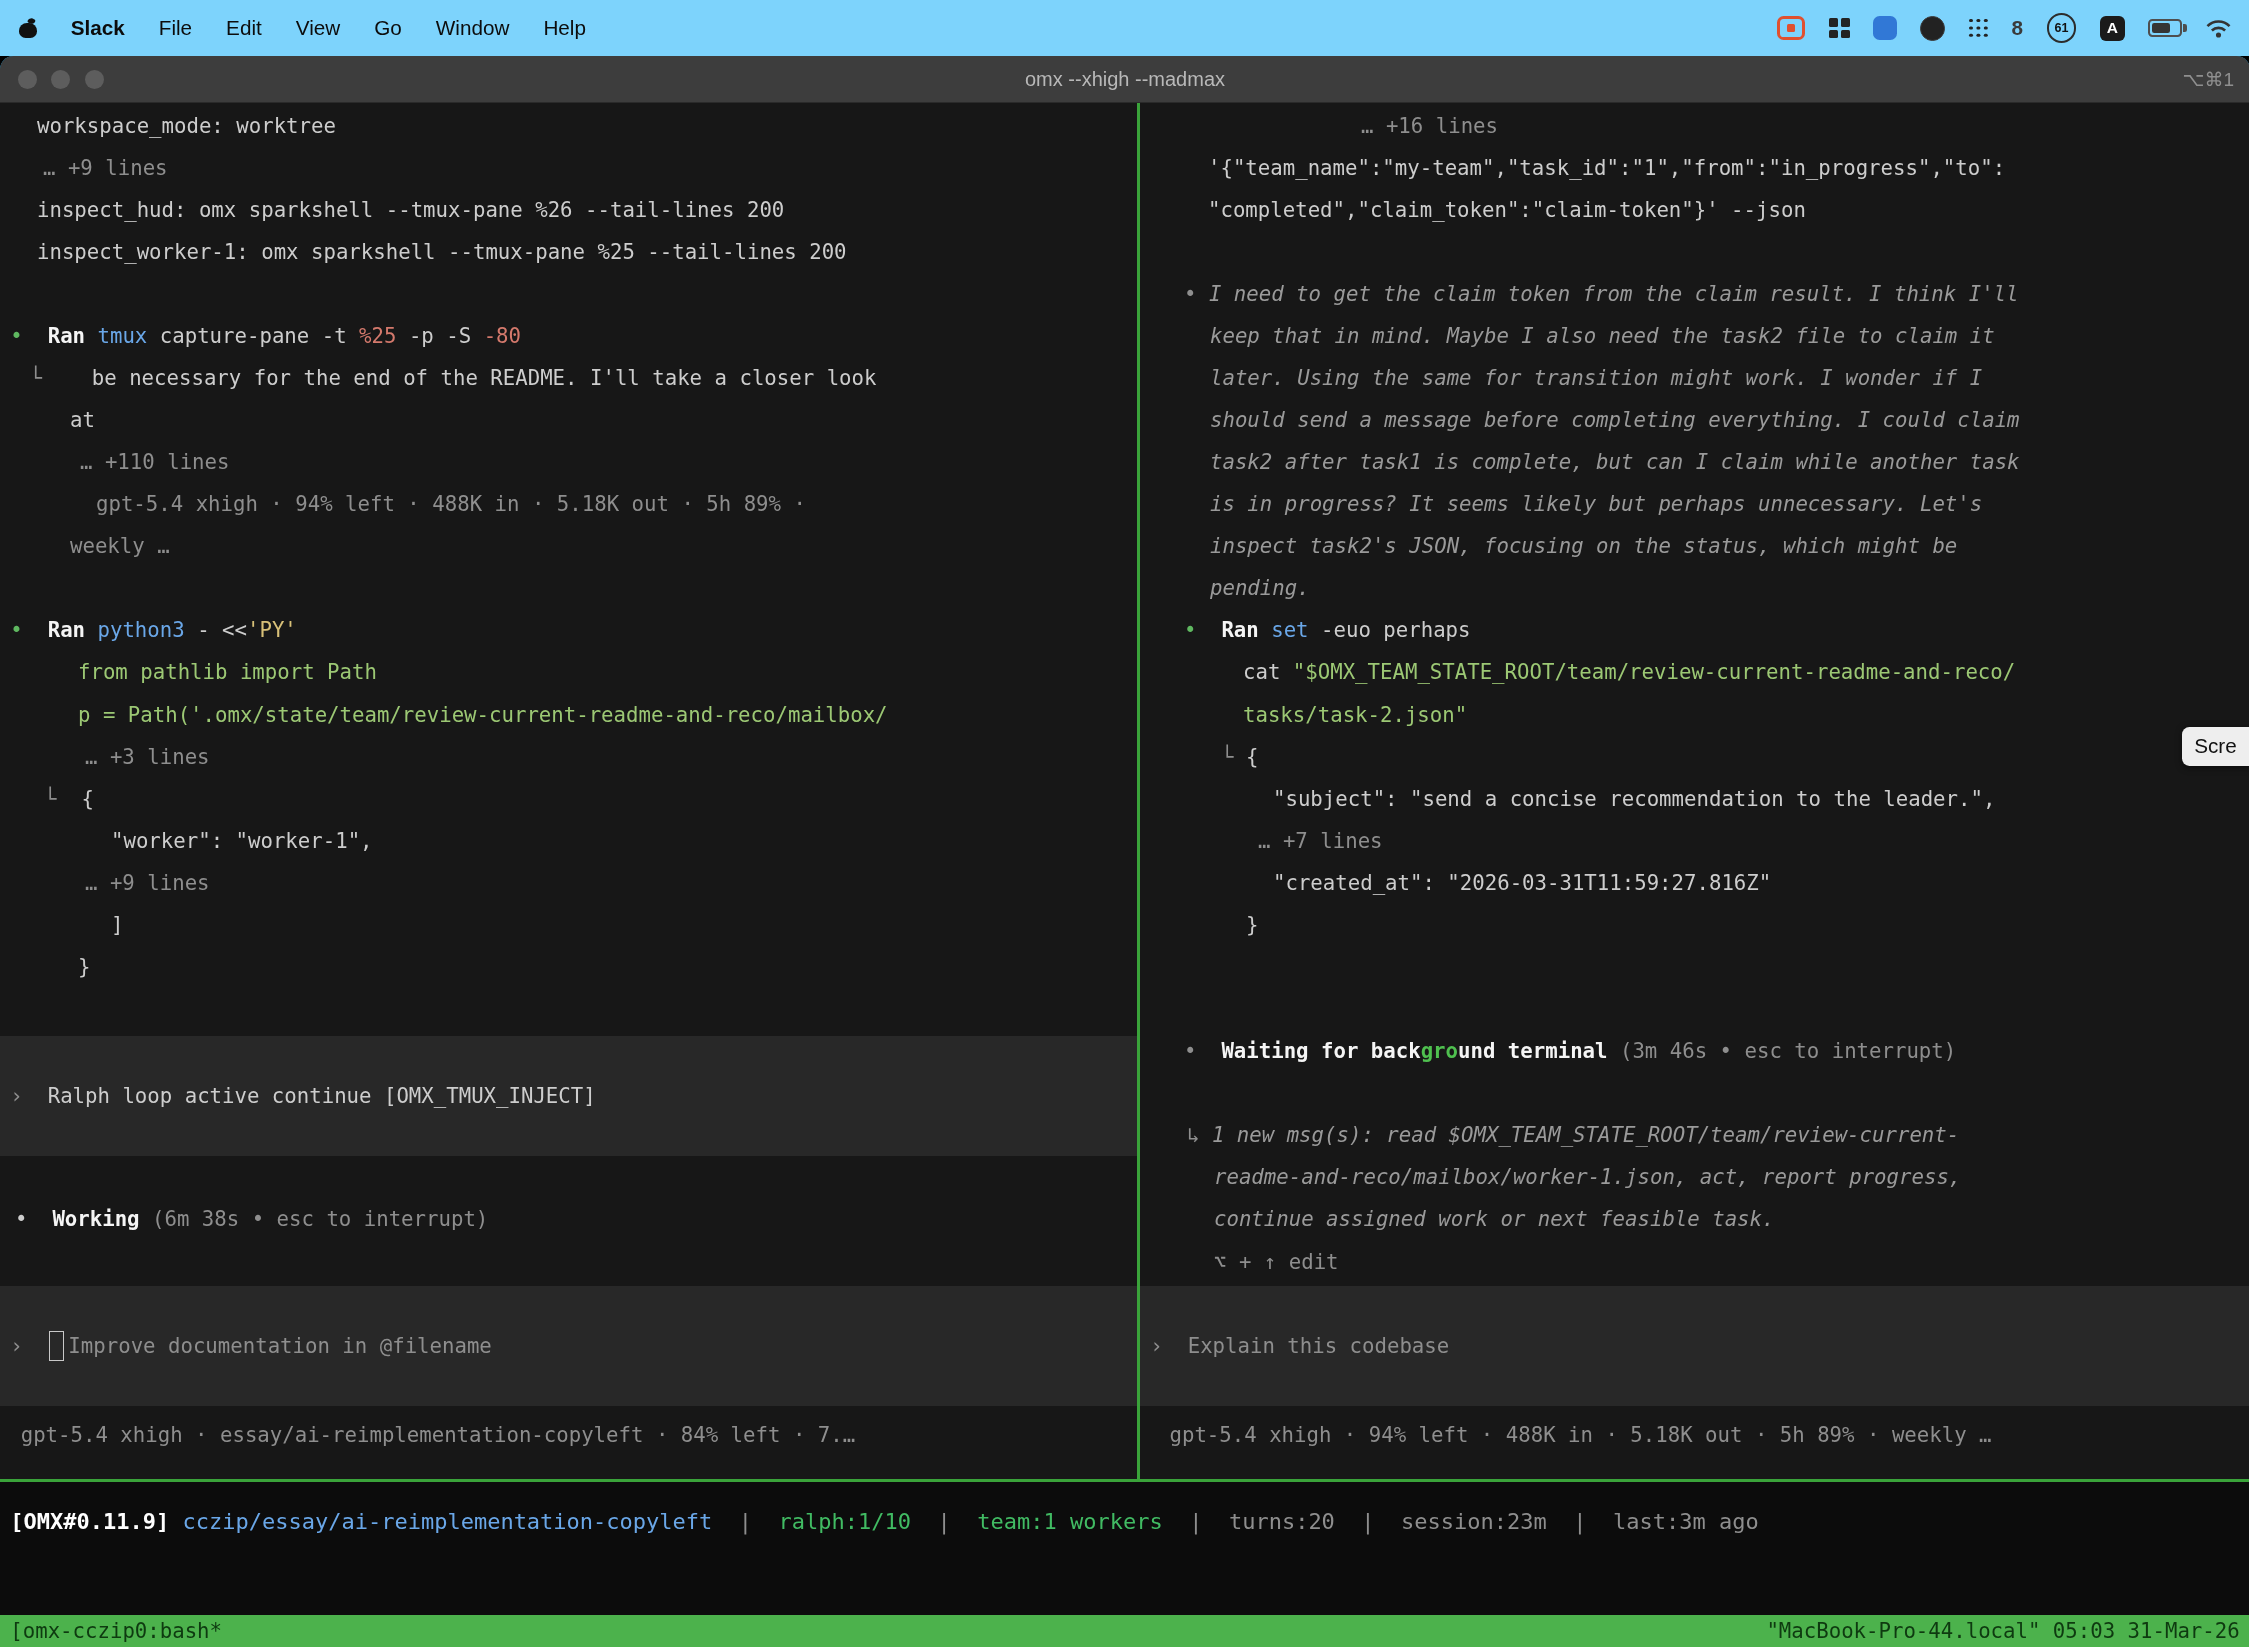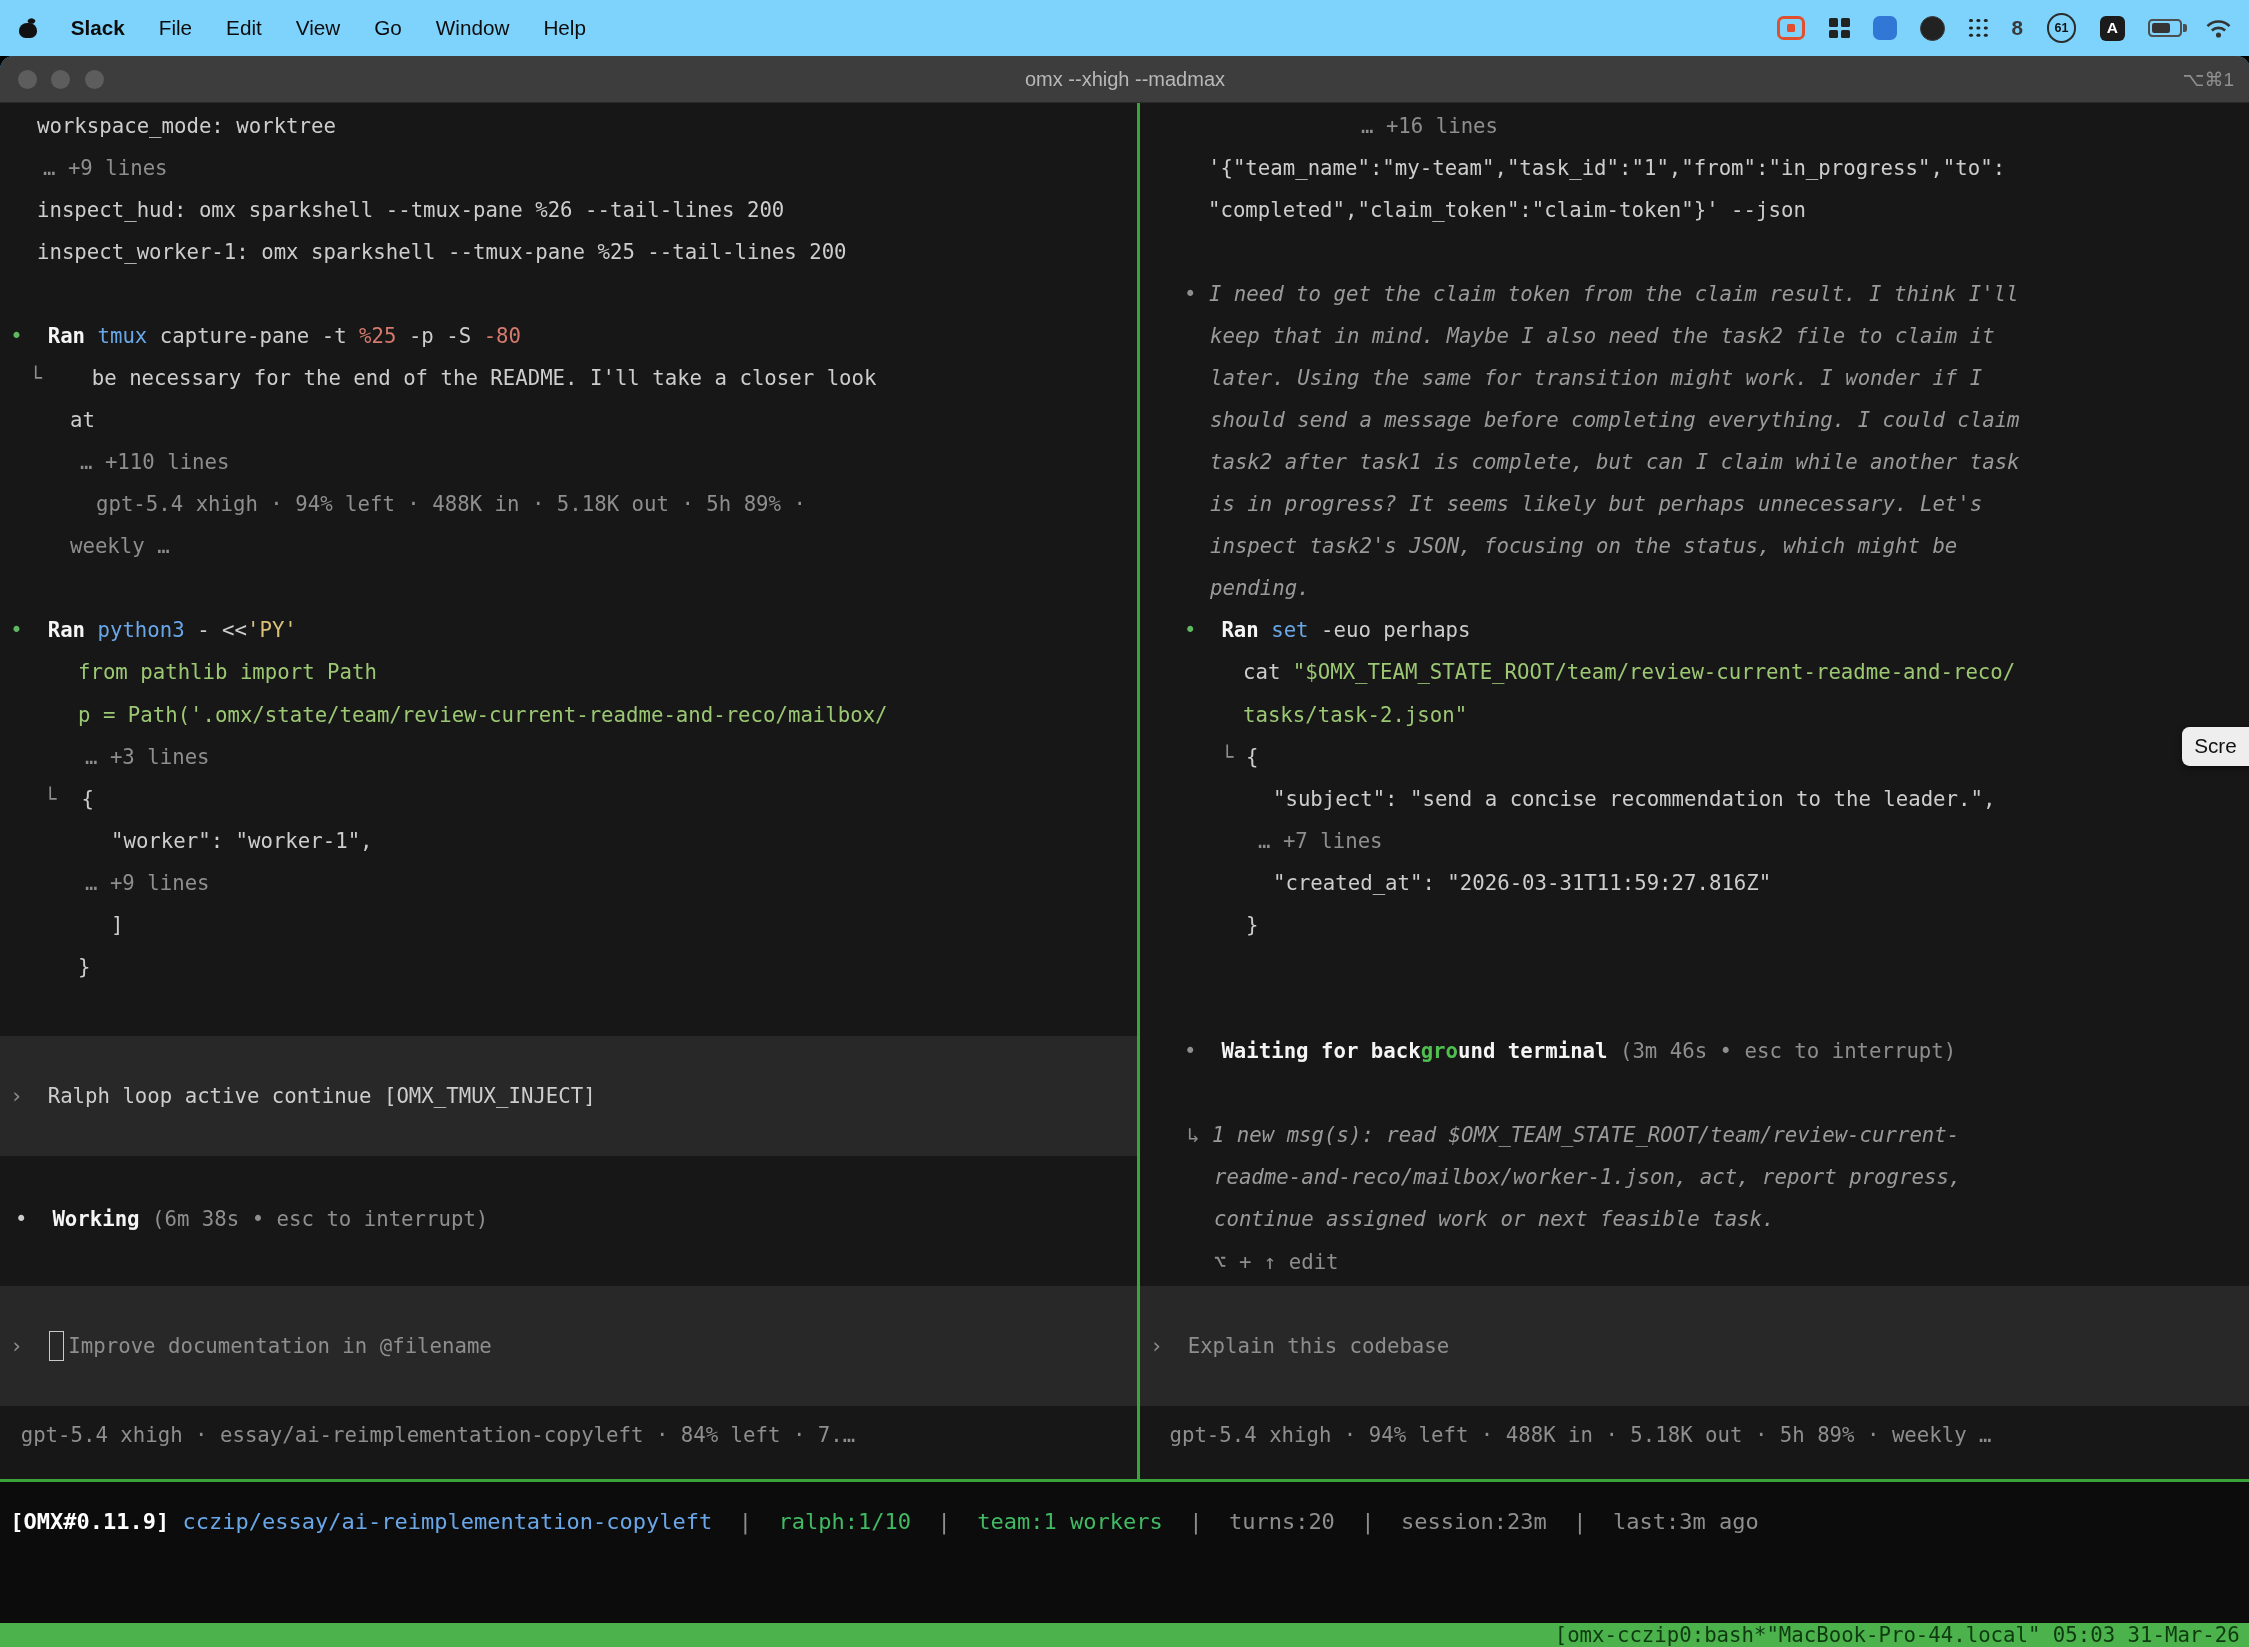--- a/index.html
+++ b/index.html
@@ -75,22 +75,22 @@
   .c-gh{color:#8e8e8e}
   .c-wh{color:#ffffff;font-weight:700}
   .c-g2{color:#41bb63}
   .c-cur{display:inline-block;width:14.8px;height:29.5px;border:1.5px solid #c9c9c9;
     margin:0 4.4px 0 1.5px;vertical-align:-5.9px}
 
   
   .bottom{position:absolute;top:1379px;left:0;right:0;bottom:25px;background:#0c0c0c}
   #omx-line{position:absolute;top:19px;left:10.3px;white-space:pre;
     font:22px/42px "DejaVu Sans Mono",monospace}
-  .tmux-bar{position:absolute;bottom:0;left:0;right:0;height:25px;background:#4cb24c;
-    display:flex;justify-content:flex-end;align-items:center;padding:0 10.3px;
+  .tmux-bar{position:absolute;bottom:0;left:0;right:0;height:33px;background:#4cb24c;
+    display:flex;justify-content:space-between;align-items:center;padding:0 10.3px;
     font:20.7px/25px "DejaVu Sans Mono",monospace;color:#0e3a10;white-space:pre}
 
   .screen-tooltip{position:absolute;top:624px;right:0;background:#eeeeee;color:#111;
     font-size:20.7px;padding:7.4px 13.3px 7.4px 11.8px;border-radius:7.4px 0 0 7.4px;
     box-shadow:0 1.5px 5.9px rgba(0,0,0,.5)}
 </style>
 </head>
 <body>
 
 <div class="menubar">

